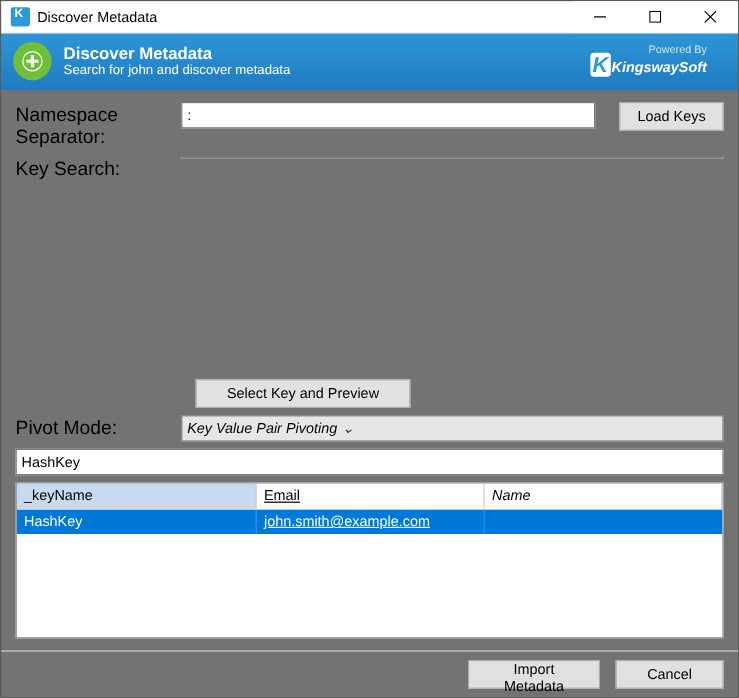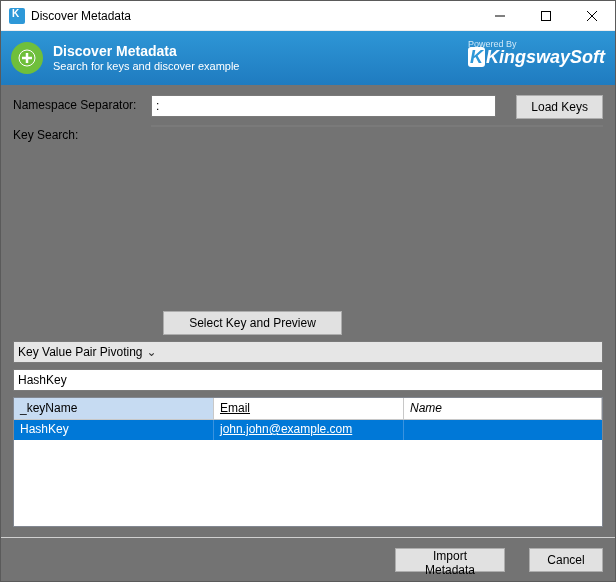--- a/index.html
+++ b/index.html
@@ -12,54 +12,54 @@
   .win-controls { display: flex; height: 100%; }
   .win-btn { width: 46px; height: 100%; display:flex; align-items:center; justify-content:center; background:#fff; }
   .win-btn svg { width:10px; height:10px; }
 
   .banner { background: linear-gradient(#2e96d6,#1f7bc0); height: 54px; display:flex; align-items:center; padding: 0 10px; color:#fff; position:relative; }
   .banner-icon { width:32px; height:32px; border-radius:50%; background:#6fbf3b; display:flex; align-items:center; justify-content:center; margin-right:10px; }
   .banner-icon svg { width:18px; height:18px; }
   .banner-text { display:flex; flex-direction:column; justify-content:center; }
   .banner-title { font-weight:bold; font-size:14px; line-height:16px; }
   .banner-sub { font-size:11px; line-height:14px; }
-  .powered { position:absolute; right:10px; top:8px; font-size:9px; color:#cfe8f8; text-align:left; line-height:10px; }
+  .powered { position:absolute; right:26px; top:8px; font-size:9px; color:#cfe8f8; text-align:right; line-height:10px; }
   .powered b { font-size:13px; color:#fff; font-style:italic; }
   .powered .big { color:#fff; font-weight:bold; font-size:18px; line-height:16px; font-style:italic; background:#fff; color:#2d98d8; border-radius:3px; padding:0 2px; margin-right:1px; }
 
   .content { padding: 10px 12px; flex:1; display:flex; flex-direction:column; gap:6px; }
 
   .row { display:flex; align-items:flex-start; gap:8px; }
-  .lbl { width:130px; padding-top:3px; font-size:12px; color:#000; }
+  .lbl { width:130px; padding-top:3px; font-size:16px; color:#000; }
   .sep-input { flex:1; height:22px; border:1px solid #7a7a7a; background:#fff; padding:0 4px; font-size:12px; }
   .btn { height:24px; border:1px solid #adadad; background:#e1e1e1; padding:0 14px; font-size:12px; cursor:default;margin-left:12px; }
 
   .tree-wrap { flex:1; border:1px solid #7a7a7a; background:#fff; position:relative; overflow:hidden; }
   .tree-scroll { position:absolute; right:0; top:0; bottom:0; width:17px; background:#f0f0f0; border-left:1px solid #dcdcdc; }
   .tree { padding:2px 2px 2px 4px; font-size:12px; line-height:17px; position:absolute; left:0; top:0; right:17px; }
 
   .select-preview-row { display:flex; }
   .select-preview-row .spacer { width:138px; }
 
-  .combo { flex:1; height:22px; border:1px solid #7a7a7a; background:#e6e6e6; display:flex; align-items:center; justify-content:flex-start; padding-left:4px; font-size:12px; }
+  .combo { flex:1; height:22px; border:1px solid #7a7a7a; background:#e6e6e6; display:flex; align-items:center; justify-content:flex-start; padding-left:4px; font-size:12px;font-style:italic; }
   .combo .chev { width:18px; text-align:center; color:#333; }
 
   .readonly { flex:1; height:22px; border:1px solid #7a7a7a; background:#fff; display:flex; align-items:center; padding-left:4px; font-size:12px; }
 
   .grid { border:1px solid #828790; background:#fff; height:130px; overflow:hidden; }
   .gh { display:flex; height:22px; }
   .gh-cell { background:#fff; border-right:1px solid #c8c8c8; border-bottom:1px solid #c8c8c8; padding:3px 6px; font-size:12px; }
   .gh-cell.first { background:#c6dbf2; }
   .gr { display:flex; height:20px; background:#0078d7; color:#fff; }
   .gr-cell { border-right:1px solid #3a93df; padding:2px 6px; font-size:12px; }
   .c1 { width:200px; }
   .c2 { width:190px;text-decoration:underline; }
   .c3 { flex:1;font-style:italic; }
 
-  .footer { border-top:1px solid #d0d0d0; height:44px; display:flex; justify-content:flex-end; align-items:center; gap:12px; padding:0 12px; }
+  .footer { border-top:1px solid #d0d0d0; height:44px; display:flex; justify-content:flex-end; align-items:center; gap:1px; padding:0 12px; }
 </style>
 </head>
 <body>
 
 <div class="window">
 
   <div class="titlebar">
     <div class="titlebar-icon"></div>
     <div class="titlebar-title">Discover Metadata</div>
     <div class="win-controls">
@@ -85,25 +85,25 @@
   <div class="banner">
     <div class="banner-icon">
       <svg viewBox="0 0 18 18">
           <circle cx="9" cy="9" r="8" fill="#6fbf3b" stroke="#fff" stroke-width="1"></circle>
           <line x1="9" y1="4" x2="9" y2="14" stroke="#fff" stroke-width="2.5"></line>
           <line x1="4" y1="9" x2="14" y2="9" stroke="#fff" stroke-width="2.5"></line>
         </svg>
     </div>
     <div class="banner-text">
       <div class="banner-title">Discover Metadata</div>
-      <div class="banner-sub">Search for keys and discover example</div>
+      <div class="banner-sub">Search for john and discover metadata</div>
     </div>
     <div class="powered">
       <div>Powered By</div>
-      <div><span class="big">K</span><b style="font-size:18px">KingswaySoft</b></div>
+      <div><span class="big">K</span><b style="font-size:12px">KingswaySoft</b></div>
     </div>
   </div>
 
   <div class="content">
 
     <div class="row">
       <div class="lbl">Namespace Separator:</div>
       <input class="sep-input" value=":" style="">
       <button class="btn">Load Keys</button>
     </div>
@@ -117,42 +117,43 @@
         </div>
       </div>
     </div>
 
     <div class="select-preview-row">
       <div class="spacer"></div>
       <button class="btn" style="width:179px">Select Key and Preview</button>
     </div>
 
     <div class="row">
+      <div class="lbl">Pivot Mode:</div>
       <div class="combo">
         <span>Key Value Pair Pivoting</span>
         <span class="chev">⌄</span>
       </div>
     </div>
 
     <div class="row">
       <div class="readonly">HashKey</div>
     </div>
 
     <div class="grid">
       <div class="gh">
         <div class="gh-cell first c1">_keyName</div>
         <div class="gh-cell c2">Email</div>
         <div class="gh-cell c3">Name</div>
       </div>
       <div class="gr">
         <div class="gr-cell c1">HashKey</div>
-        <div class="gr-cell c2">john.john@example.com</div>
+        <div class="gr-cell c2">john.smith@example.com</div>
       </div>
     </div>
 
   </div>
 
   <div class="footer">
     <button class="btn" style="width:110px">Import Metadata</button>
-    <button class="btn" style="width:74px">Cancel</button>
+    <button class="btn" style="width:90px">Cancel</button>
   </div>
 
 </div>
 
 </body></html>

